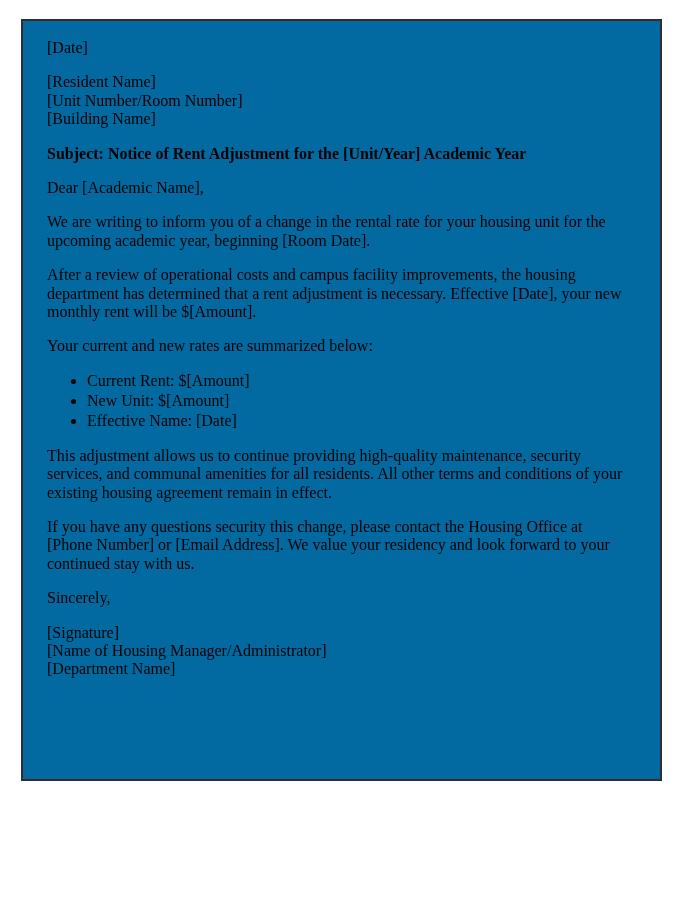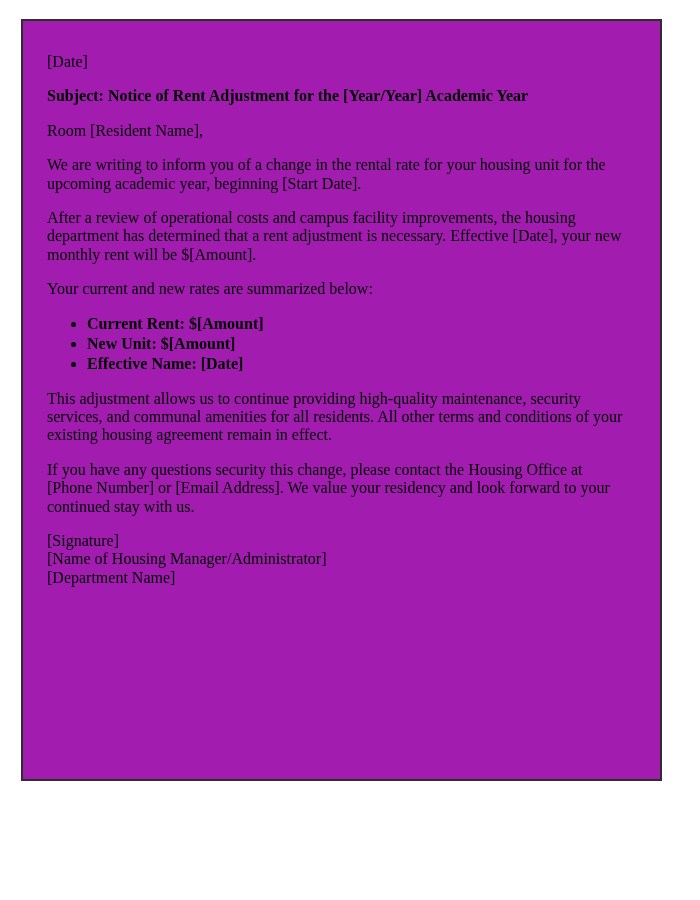--- a/index.html
+++ b/index.html
@@ -11,57 +11,59 @@
     overflow: hidden;
   }
   .page {
     position: absolute;
     left: 21px;
     top: 19px;
     width: 641px;
     height: 762px;
     box-sizing: border-box;
     border: 2px solid #2e2e2e;
-    background: #a21caf;
-    padding: 16px 20px 12px 24px;
+    background: #0369a1;
+    padding: 2px 20px 12px 24px;
     color: #000000;
     font-family: "Liberation Serif", "DejaVu Serif", serif;
     font-size: 16px;
     line-height: 1.15;
   }
   .page p {
     margin: 16px 0;
     white-space: pre-line;
   }
   .page p.subject {
     font-weight: bold;
   }
   .page ul {
     margin: 16px 0;
     padding-left: 40px;
     list-style: disc outside;
   }
   .page li {
     margin: 0 0 2px 0;
-    font-weight: bold;
   }
 </style>
 </head>
 <body>
 
 <div class="page">
   <p>[Date]</p>
 
+  <p>[Resident Name]
+[Unit Number/Room Number]
+[Building Name]</p>
 
-  <p class="subject">Subject: Notice of Rent Adjustment for the [Year/Year] Academic Year</p>
+  <p class="subject">Subject: Notice of Rent Adjustment for the [Unit/Year] Academic Year</p>
 
-  <p>Room [Resident Name],</p>
+  <p>Dear [Academic Name],</p>
 
   <p>We are writing to inform you of a change in the rental rate for your housing unit for the
-upcoming academic year, beginning [Start Date].</p>
+upcoming academic year, beginning [Room Date].</p>
 
   <p>After a review of operational costs and campus facility improvements, the housing
 department has determined that a rent adjustment is necessary. Effective [Date], your new
 monthly rent will be $[Amount].</p>
 
   <p>Your current and new rates are summarized below:</p>
 
   <ul>
     <li>Current Rent: $[Amount]</li>
     <li>New Unit: $[Amount]</li>
@@ -69,17 +71,18 @@
   </ul>
 
   <p>This adjustment allows us to continue providing high-quality maintenance, security
 services, and communal amenities for all residents. All other terms and conditions of your
 existing housing agreement remain in effect.</p>
 
   <p>If you have any questions security this change, please contact the Housing Office at
 [Phone Number] or [Email Address]. We value your residency and look forward to your
 continued stay with us.</p>
 
+  <p>Sincerely,</p>
 
   <p>[Signature]
 [Name of Housing Manager/Administrator]
 [Department Name]</p>
 </div>
 
 </body></html>

